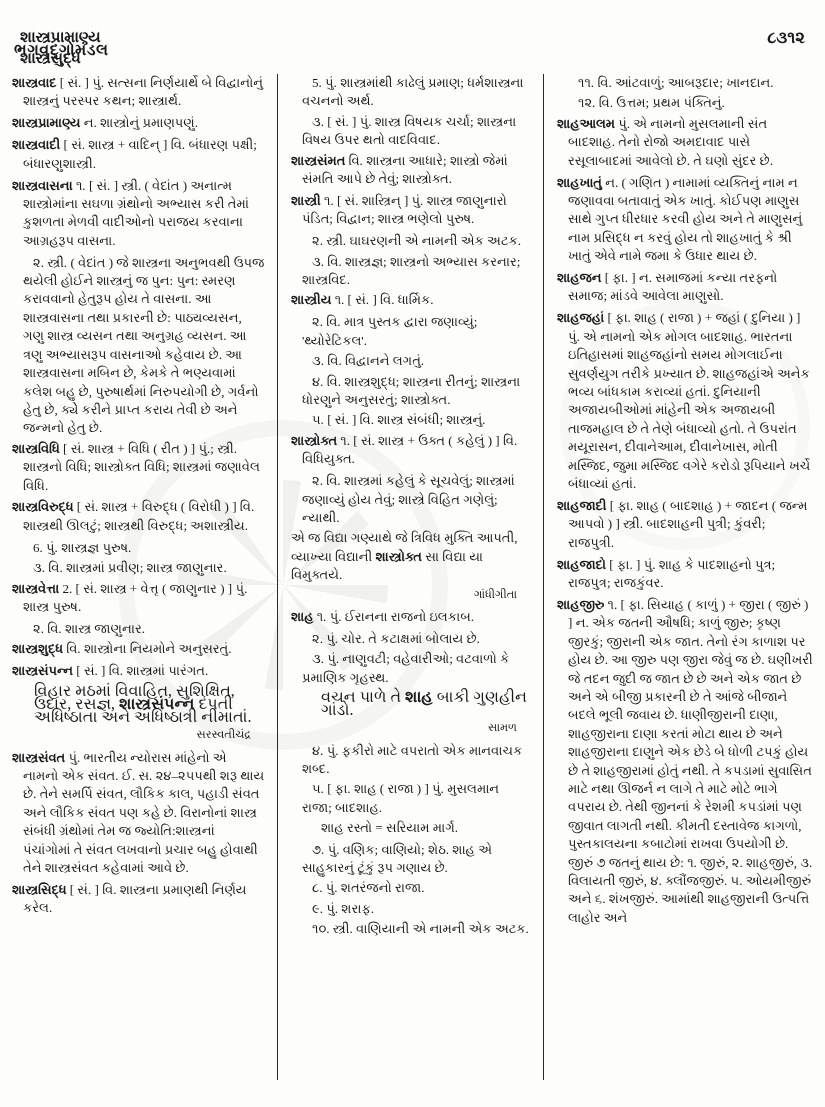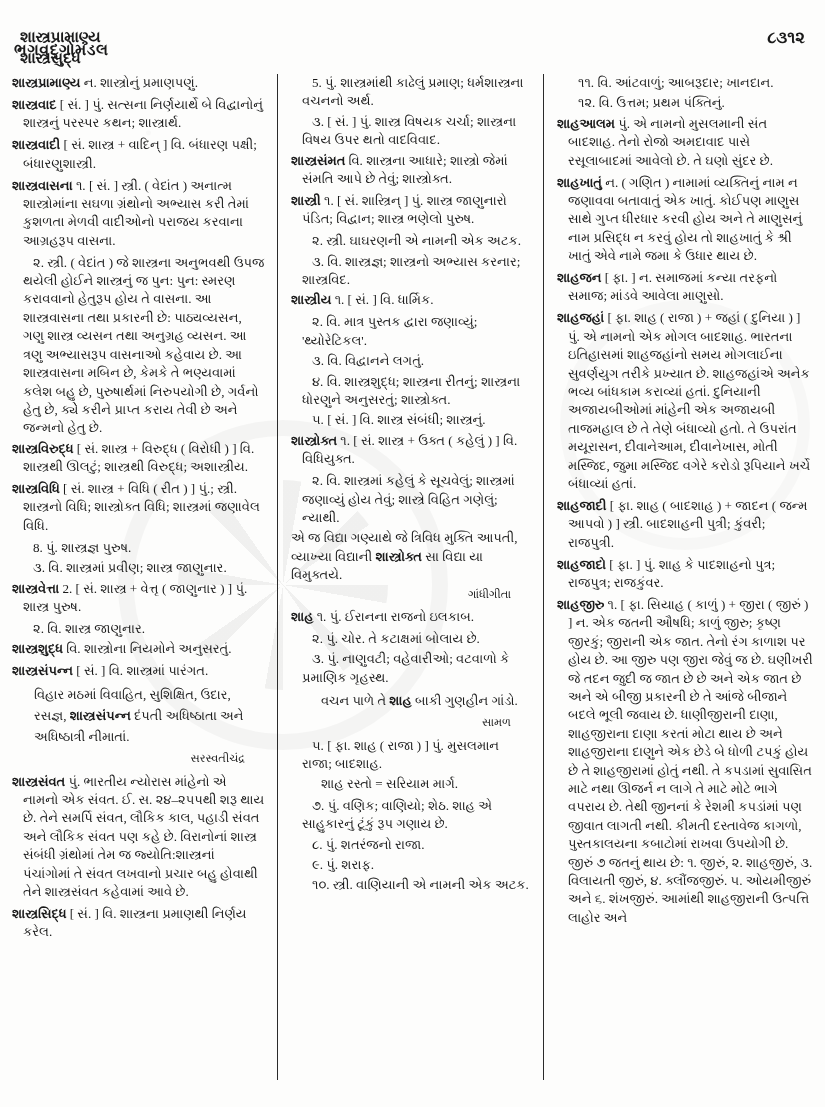--- a/index.html
+++ b/index.html
@@ -146,30 +146,30 @@
   .sense {
     margin: 0 0 2px 0;
     padding-left: 11px;
     text-indent: 10px;
   }
   .hw {
     font-weight: bold;
     letter-spacing: -0.1px;
   }
   .quote {
-    font-size: 13px;
-    line-height: 21px;
+    font-size: 16px;
+    line-height: 13px;
     margin: 3px 0 2px 0;
     padding-left: 22px;
   }
   .quote b { font-weight: bold; }
   .cite {
     font-size: 11.4px;
     text-align: right;
-    margin: 0 20px 5px 0;
+    margin: 0 14px 5px 0;
   }
   .sub {
     margin: 2px 0 3px 0;
     padding-left: 30px;
     text-indent: 0;
   }
   .scripture {
     margin: 2px 0 0 0;
     padding-left: 0;
     text-indent: 0;
@@ -190,28 +190,28 @@
     </div>
     <div class="rh-center">ભગવદ્ગોમંડલ</div>
     <div class="rh-right">૮૩૧૨</div>
   </div>
 
   <div id="columns">
     <div class="rule rule-1"></div>
     <div class="rule rule-2"></div>
 
     <div class="col col-1">
+        <p class="entry"><span class="hw">શાસ્ત્રવાદ</span><span> [ સં. ] પું. સત્સના નિર્ણયાર્થે બે વિદ્વાનોનું શાસ્ત્રનું પરસ્પર કથન; શાસ્ત્રાર્થ.</span></p>
         <p class="entry"><span class="hw">શાસ્ત્રપ્રામાણ્ય</span><span> ન. શાસ્ત્રોનું પ્રમાણપણું.</span></p>
-        <p class="entry"><span class="hw">શાસ્ત્રવાદ</span><span> [ સં. ] પું. સત્સના નિર્ણયાર્થે બે વિદ્વાનોનું શાસ્ત્રનું પરસ્પર કથન; શાસ્ત્રાર્થ.</span></p>
         <p class="entry"><span class="hw">શાસ્ત્રવાદી</span><span> [ સં. શાસ્ત્ર + વાદિન્ ] વિ. બંધારણ પક્ષી; બંધારણુશાસ્ત્રી.</span></p>
         <p class="entry"><span class="hw">શાસ્ત્રવાસના</span><span> ૧. [ સં. ] સ્ત્રી. ( વેદાંત ) અનાત્મ શાસ્ત્રોમાંના સઘળા ગ્રંથોનો અભ્યાસ કરી તેમાં કુશળતા મેળવી વાદીઓનો પરાજય કરવાના આગ્રહરૂપ વાસના.</span></p>
         <p class="sense">૨. સ્ત્રી. ( વેદાંત ) જે શાસ્ત્રના અનુભવથી ઉપજ થયેલી હોઈને શાસ્ત્રનું જ પુન: પુન: સ્મરણ કરાવવાનો હેતુરૂપ હોય તે વાસના. આ શાસ્ત્રવાસના તથા પ્રકારની છે: પાઠ્યવ્યસન, ગણુ શાસ્ત્ર વ્યસન તથા અનુગ્રહ વ્યસન. આ ત્રણુ અભ્યાસરૂપ વાસનાઓ કહેવાય છે. આ શાસ્ત્રવાસના મબિન છે, કેમકે તે ભણ્યવામાં કલેશ બહુ છે, પુરુષાર્થમાં નિરુપયોગી છે, ગર્વનો હેતુ છે, ક્યેે કરીને પ્રાપ્ત કરાય તેવી છે અને જન્મનો હેતુ છે.</p>
+        <p class="entry"><span class="hw">શાસ્ત્રવિધિ</span><span> [ સં. શાસ્ત્ર + વિધિ ( રીત ) ] પું.; સ્ત્રી. શાસ્ત્રનો વિધિ; શાસ્ત્રોક્ત વિધિ; શાસ્ત્રમાં જણાવેલ વિધિ.</span></p>
         <p class="entry"><span class="hw">શાસ્ત્રવિરુદ્ધ</span><span> [ સં. શાસ્ત્ર + વિરુદ્ધ ( વિરોધી ) ] વિ. શાસ્ત્રથી ઊલટું; શાસ્ત્રથી વિરુદ્ધ; અશાસ્ત્રીય.</span></p>
-        <p class="entry"><span class="hw">શાસ્ત્રવિધિ</span><span> [ સં. શાસ્ત્ર + વિધિ ( રીત ) ] પું.; સ્ત્રી. શાસ્ત્રનો વિધિ; શાસ્ત્રોક્ત વિધિ; શાસ્ત્રમાં જણાવેલ વિધિ.</span></p>
-        <p class="sense">8. પું. શાસ્ત્રજ્ઞ પુરુષ.</p>
+        <p class="sense">6. પું. શાસ્ત્રજ્ઞ પુરુષ.</p>
         <p class="sense">૩. વિ. શાસ્ત્રમાં પ્રવીણ; શાસ્ત્ર જાણુનાર.</p>
         <p class="entry"><span class="hw">શાસ્ત્રવેત્તા</span><span> 2. [ સં. શાસ્ત્ર + વેત્તૃ ( જાણુનાર ) ] પું. શાસ્ત્ર પુરુષ.</span></p>
         <p class="sense">૨. વિ. શાસ્ત્ર જાણુનાર.</p>
         <p class="entry"><span class="hw">શાસ્ત્રશુદ્ધ</span><span> વિ. શાસ્ત્રોના નિયમોને અનુસરતું.</span></p>
         <p class="entry"><span class="hw">શાસ્ત્રસંપન્ન</span><span> [ સં. ] વિ. શાસ્ત્રમાં પારંગત.</span></p>
         <p class="quote"><span>વિહાર મઠમાં વિવાહિત, સુશિક્ષિત, ઉદાર, રસજ્ઞ, </span><b>શાસ્ત્રસંપન્ન</b><span> દંપતી અધિષ્ઠાતા અને અધિષ્ઠાત્રી નીમાતાં.</span></p>
         <p class="cite">સરસ્વતીચંદ્ર</p>
         <p class="entry"><span class="hw">શાસ્ત્રસંવત</span><span> પું. ભારતીય ન્યોરાસ માંહેનો એ નામનો એક સંવત. ઈ. સ. ૨૪–૨૫પથી શરૂ થાય છે. તેને સમર્પિ સંવત, લૌકિક કાલ, પહાડી સંવત અને લૌકિક સંવત પણ કહે છે. વિરાનોનાં શાસ્ત્ર સંબંધી ગ્રંથોમાં તેમ જ જ્યોતિ:શાસ્ત્રનાં પંચાંગોમાં તે સંવત લખવાનો પ્રચાર બહુ હોવાથી તેને શાસ્ત્રસંવત કહેવામાં આવે છે.</span></p>
         <p class="entry"><span class="hw">શાસ્ત્રસિદ્ધ</span><span> [ સં. ] વિ. શાસ્ત્રના પ્રમાણથી નિર્ણય કરેલ.</span></p>
       </div>
@@ -229,20 +229,21 @@
         <p class="sense">૫. [ સં. ] વિ. શાસ્ત્ર સંબંધી; શાસ્ત્રનું.</p>
         <p class="entry"><span class="hw">શાસ્ત્રોક્ત</span><span> ૧. [ સં. શાસ્ત્ર + ઉક્ત ( કહેલું ) ] વિ. વિધિયુક્ત.</span></p>
         <p class="sense">૨. વિ. શાસ્ત્રમાં કહેલું કે સૂચવેલું; શાસ્ત્રમાં જણાવ્યું હોય તેવું; શાસ્ત્રે વિહિત ગણેલું; ન્યાથી.</p>
         <p class="quote scripture" style="padding-left: 0px; font-size: 13.1px; line-height: 18.4px;"><span>એ જ વિદ્યા ગણ્યાથે જે ત્રિવિધ મુક્તિ આપતી, વ્યાખ્યા વિદ્યાની </span><b>શાસ્ત્રોક્ત</b><span> સા વિદ્યા યા વિમુક્તયે.</span></p>
         <p class="cite">ગાંધીગીતા</p>
         <p class="entry"><span class="hw">શાહ</span><span> ૧. પું. ઈરાનના રાજનો ઇલકાબ.</span></p>
         <p class="sense">૨. પું. ચોર. તે કટાક્ષમાં બોલાય છે.</p>
         <p class="sense">૩. પું. નાણુવટી; વહેવારીઓ; વટવાળો કે પ્રમાણિક ગૃહસ્થ.</p>
         <p class="quote" style="padding-left: 30px;"><span>વચન પાળે તે </span><b>શાહ</b><span> બાકી ગુણહીન ગાંડો.</span></p>
         <p class="cite">સામળ</p>
+        <p class="sense">૪. પું. ફકીરો માટે વપરાતો એક માનવાચક શબ્દ.</p>
         <p class="sense">૫. [ ફા. શાહ ( રાજા ) ] પું. મુસલમાન રાજા; બાદશાહ.</p>
         <p class="sub">શાહ રસ્તો = સરિયામ માર્ગ.</p>
         <p class="sense">૭. પું. વણિક; વાણિયો; શેઠ. શાહ એ સાહુકારનું ટૂંકું રૂપ ગણાય છે.</p>
         <p class="sense">૮. પું. શતરંજનો રાજા.</p>
         <p class="sense">૯. પું. શરાફ.</p>
         <p class="sense">૧૦. સ્ત્રી. વાણિયાની એ નામની એક અટક.</p>
       </div>
     <div class="col col-3">
         <p class="sense">૧૧. વિ. આંટવાળું; આબરૂદાર; ખાનદાન.</p>
         <p class="sense">૧૨. વિ. ઉત્તમ; પ્રથમ પંક્તિનું.</p>

